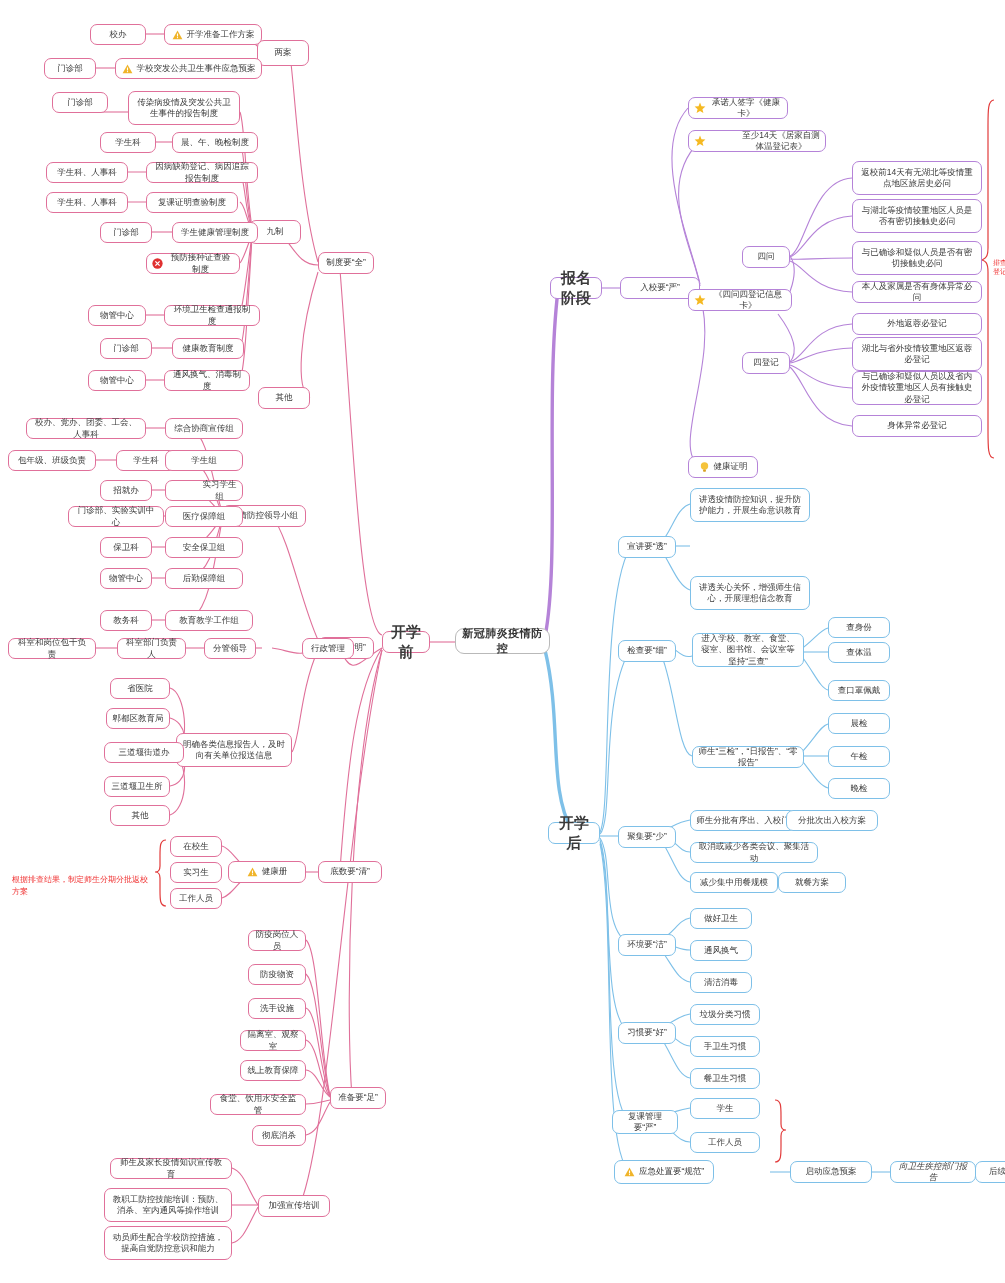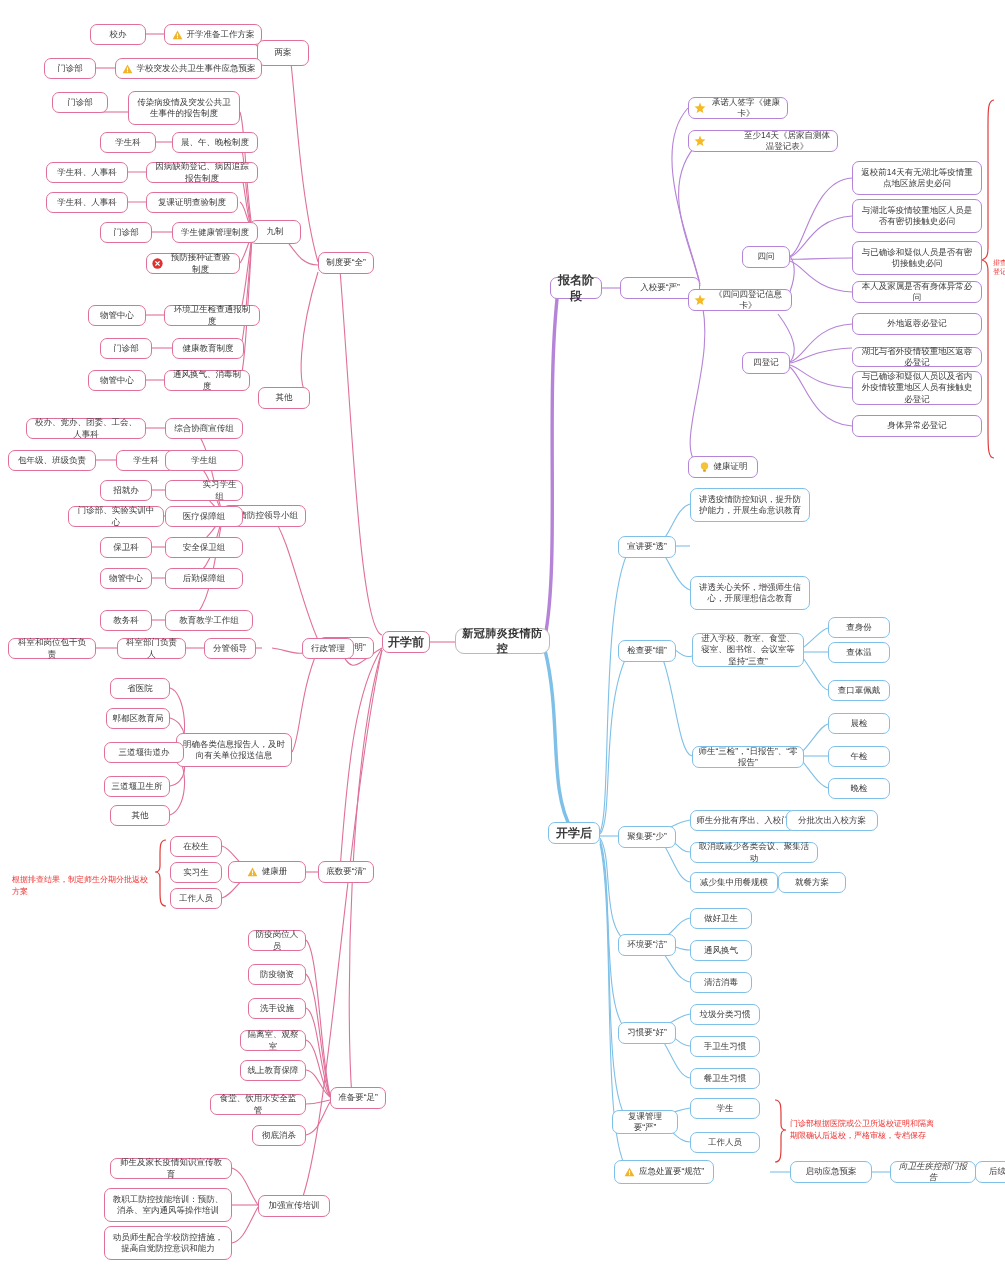--- a/index.html
+++ b/index.html
@@ -20,21 +20,21 @@
   }
   .node .txt{display:block;}
   
   .pink{border-color:#e0709a;}
   .purple{border-color:#b583d8;}
   .blue{border-color:#7ec0e8;}
   .root{
     border:1px solid #b9b9b9;border-radius:9px;background:#fff;
     font-size:11px;font-weight:700;color:#333;letter-spacing:.5px;
   }
-  .stage2{font-weight:700;font-size:12px;}
+  .stage2{font-weight:700;font-size:15px;}
   .ico{flex:0 0 auto;margin-right:4px;display:inline-flex;align-items:center;}
   .note{
     position:absolute;color:#f03030;font-size:8px;line-height:1.5;
     border:none;background:transparent;text-align:left;white-space:pre-line;
   }
   .clip-note{position:absolute;color:#f03030;font-size:7px;line-height:1.35;
     width:14px;word-break:break-all;white-space:normal;text-align:left;}
 </style>
 </head>
 <body>
@@ -355,21 +355,21 @@
   <span class="txt">省医院</span></div>
 <div class="node pink" style="left:106px;top:708px;width:64px;height:21px;">
   <span class="txt">郫都区教育局</span></div>
 <div class="node pink" style="left:104px;top:742px;width:80px;height:21px;">
   <span class="txt">三道堰街道办</span></div>
 <div class="node pink" style="left:104px;top:776px;width:66px;height:21px;">
   <span class="txt">三道堰卫生所</span></div>
 <div class="node pink" style="left:110px;top:805px;width:60px;height:21px;">
   <span class="txt">其他</span></div>
 
-<div class="node pink" style="left:318px;top:861px;width:56px;height:22px;">
+<div class="node pink" style="left:318px;top:861px;width:64px;height:22px;">
   <span class="txt">底数要“清”</span></div>
 <div class="node pink" style="left:228px;top:861px;width:78px;height:22px;">
   <span class="ico"><svg width="11" height="10" viewBox="0 0 12 11">
           <path d="M6 0.5 11.4 10.2H0.6Z" fill="#f0b429"></path>
           <rect x="5.4" y="3.8" width="1.2" height="3.3" fill="#fff"></rect>
           <rect x="5.4" y="7.8" width="1.2" height="1.2" fill="#fff"></rect>
         </svg></span>
   <span class="txt">健康册</span></div>
 <div class="node pink" style="left:170px;top:836px;width:52px;height:21px;">
   <span class="txt">在校生</span></div>
@@ -409,21 +409,21 @@
 <div class="node purple stage2" style="left:550px;top:277px;width:52px;height:22px;">
   <span class="txt">报名阶段</span></div>
 <div class="node purple" style="left:620px;top:277px;width:80px;height:22px;">
   <span class="txt">入校要“严”</span></div>
 
 <div class="node purple" style="left:688px;top:97px;width:100px;height:22px;">
   <span class="ico"><svg width="12" height="12" viewBox="0 0 12 12">
           <path d="M6 0.6 7.5 4.3 11.4 4.6 8.4 7.2 9.4 11 6 9 2.6 11 3.6 7.2 0.6 4.6 4.5 4.3Z" fill="#f5b921"></path>
         </svg></span>
   <span class="txt">承诺人签字《健康卡》</span></div>
-<div class="node purple" style="left:688px;top:130px;width:150px;height:22px;gap:32px;">
+<div class="node purple" style="left:688px;top:130px;width:138px;height:22px;gap:32px;">
   <span class="ico"><svg width="12" height="12" viewBox="0 0 12 12">
           <path d="M6 0.6 7.5 4.3 11.4 4.6 8.4 7.2 9.4 11 6 9 2.6 11 3.6 7.2 0.6 4.6 4.5 4.3Z" fill="#f5b921"></path>
         </svg></span>
   <span class="txt">至少14天《居家自测体温登记表》</span></div>
 <div class="node purple" style="left:688px;top:289px;width:104px;height:22px;">
   <span class="ico"><svg width="12" height="12" viewBox="0 0 12 12">
           <path d="M6 0.6 7.5 4.3 11.4 4.6 8.4 7.2 9.4 11 6 9 2.6 11 3.6 7.2 0.6 4.6 4.5 4.3Z" fill="#f5b921"></path>
         </svg></span>
   <span class="txt">《四问四登记信息卡》</span></div>
 
@@ -435,21 +435,21 @@
   <span class="txt">与湖北等疫情较重地区人员是否有密切接触史必问</span></div>
 <div class="node purple" style="left:852px;top:241px;width:130px;height:34px;">
   <span class="txt">与已确诊和疑似人员是否有密切接触史必问</span></div>
 <div class="node purple" style="left:852px;top:281px;width:130px;height:22px;">
   <span class="txt">本人及家属是否有身体异常必问</span></div>
 
 <div class="node purple" style="left:742px;top:352px;width:48px;height:22px;">
   <span class="txt">四登记</span></div>
 <div class="node purple" style="left:852px;top:313px;width:130px;height:22px;">
   <span class="txt">外地返蓉必登记</span></div>
-<div class="node purple" style="left:852px;top:347px;width:130px;height:20px;">
+<div class="node purple" style="left:852px;top:337px;width:130px;height:34px;">
   <span class="txt">湖北与省外疫情较重地区返蓉必登记</span></div>
 <div class="node purple" style="left:852px;top:371px;width:130px;height:34px;">
   <span class="txt">与已确诊和疑似人员以及省内外疫情较重地区人员有接触史必登记</span></div>
 <div class="node purple" style="left:852px;top:415px;width:130px;height:22px;">
   <span class="txt">身体异常必登记</span></div>
 
 <div class="clip-note" style="left:993px;top:258px;">
   <span>排查登记</span></div>
 
 <div class="node purple" style="left:688px;top:456px;width:70px;height:22px;">
@@ -518,22 +518,20 @@
   <span class="txt">手卫生习惯</span></div>
 <div class="node blue" style="left:690px;top:1068px;width:70px;height:21px;">
   <span class="txt">餐卫生习惯</span></div>
 
 <div class="node blue" style="left:612px;top:1110px;width:66px;height:24px;">
   <span class="txt">复课管理要“严”</span></div>
 <div class="node blue" style="left:690px;top:1098px;width:70px;height:21px;">
   <span class="txt">学生</span></div>
 <div class="node blue" style="left:690px;top:1132px;width:70px;height:21px;">
   <span class="txt">工作人员</span></div>
-<div class="note" style="left:790px;top:1106px;width:146px;">
-  <span>门诊部根据医院或公卫所返校证明和隔离期限确认后返校，严格审核，专档保存</span></div>
 
 <div class="node blue" style="left:614px;top:1160px;width:100px;height:24px;">
   <span class="ico"><svg width="11" height="10" viewBox="0 0 12 11">
           <path d="M6 0.5 11.4 10.2H0.6Z" fill="#f0b429"></path>
           <rect x="5.4" y="3.8" width="1.2" height="3.3" fill="#fff"></rect>
           <rect x="5.4" y="7.8" width="1.2" height="1.2" fill="#fff"></rect>
         </svg></span>
   <span class="txt">应急处置要“规范”</span></div>
 <div class="node blue" style="left:790px;top:1161px;width:82px;height:22px;">
   <span class="txt">启动应急预案</span></div>

